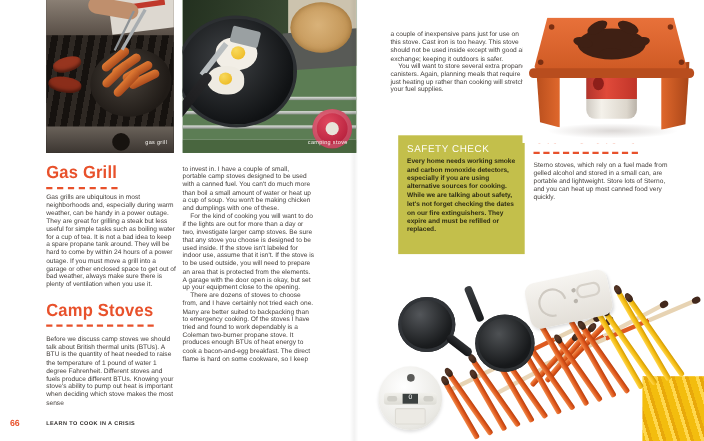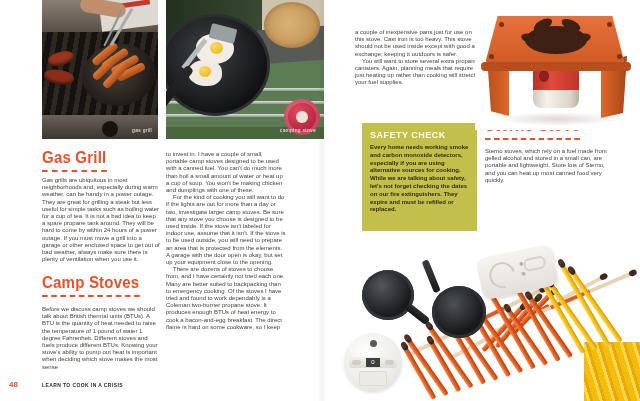--- a/index.html
+++ b/index.html
@@ -20,21 +20,21 @@
   .colB{left:166px;top:151px;width:120px;}
   .colB p{margin:0;}
   .colC1{left:355px;top:29px;width:127px;}
   
   .pagenum{position:absolute;left:9px;top:380px;color:#e8512b;font-weight:bold;font-size:8px;}
   .runtitle{position:absolute;left:42px;top:382px;font-size:5px;font-weight:bold;
     letter-spacing:0.4px;color:#2d2a28;}
   
   .safety{position:absolute;left:362px;top:123px;width:115px;height:108px;background:#c3bf4b;
     box-sizing:border-box;padding:7px 8px;overflow:hidden;}
-  .safety .t{color:#fdfdf4;font-weight:bold;font-size:9px;letter-spacing:0.5px;}
+  .safety .t{color:#fdfdf4;font-weight:normal;font-size:9px;letter-spacing:0.5px;}
   .safety .b{color:#2f2d15;font-weight:bold;font-size:6px;line-height:7.8px;margin-top:4px;}
   
   .photo{position:absolute;overflow:hidden;}
   .photo .cap{position:absolute;color:#f4f2ee;font-size:5px;letter-spacing:0.3px;}
   .photo div{position:absolute;}
   
   .ph-gas{left:42px;top:0;width:116px;height:139px;background:#37302b;}
   .gg-top{top:0;left:0;width:116px;height:34px;background:linear-gradient(#8a7f74,#564c44);}
   .gg-apron{top:-4px;left:58px;width:62px;height:32px;background:#ddd8d0;transform:rotate(-7deg);}
   .gg-red{top:2px;left:70px;width:38px;height:5px;background:#c0392b;transform:rotate(-8deg);}
@@ -217,21 +217,21 @@
 
   <h2 class="h h-camp">Camp Stoves</h2>
   <p class="body p-camp">Before we discuss camp stoves we should talk about British thermal units (BTUs). A BTU is the quantity of heat needed to raise the temperature of 1 pound of water 1 degree Fahrenheit. Different stoves and fuels produce different BTUs. Knowing your stove's ability to pump out heat is important when deciding which stove makes the most sense</p>
 
   <div class="body colB">
     <p>to invest in. I have a couple of small, portable camp stoves designed to be used with a canned fuel. You can't do much more than boil a small amount of water or heat up a cup of soup. You won't be making chicken and dumplings with one of these.</p>
     <p class="ind">For the kind of cooking you will want to do if the lights are out for more than a day or two, investigate larger camp stoves. Be sure that any stove you choose is designed to be used inside. If the stove isn't labeled for indoor use, assume that it isn't. If the stove is to be used outside, you will need to prepare an area that is protected from the elements. A garage with the door open is okay, but set up your equipment close to the opening.</p>
     <p class="ind">There are dozens of stoves to choose from, and I have certainly not tried each one. Many are better suited to backpacking than to emergency cooking. Of the stoves I have tried and found to work dependably is a Coleman two-burner propane stove. It produces enough BTUs of heat energy to cook a bacon-and-egg breakfast. The direct flame is hard on some cookware, so I keep</p>
   </div>
 
-  <span class="pagenum">48</span>
+  <span class="pagenum">66</span>
   <span class="runtitle">LEARN TO COOK IN A CRISIS</span>
 
   <div class="gutter"></div>
 
   <div class="body colC1">
     <p style="margin:0">a couple of inexpensive pans just for use on this stove. Cast iron is too heavy. This stove should not be used inside except with good air exchange; keeping it outdoors is safer.</p>
     <p style="margin:0" class="ind">You will want to store several extra propane canisters. Again, planning meals that require just heating up rather than cooking will stretch your fuel supplies.</p>
   </div>
 
   <div class="safety">

